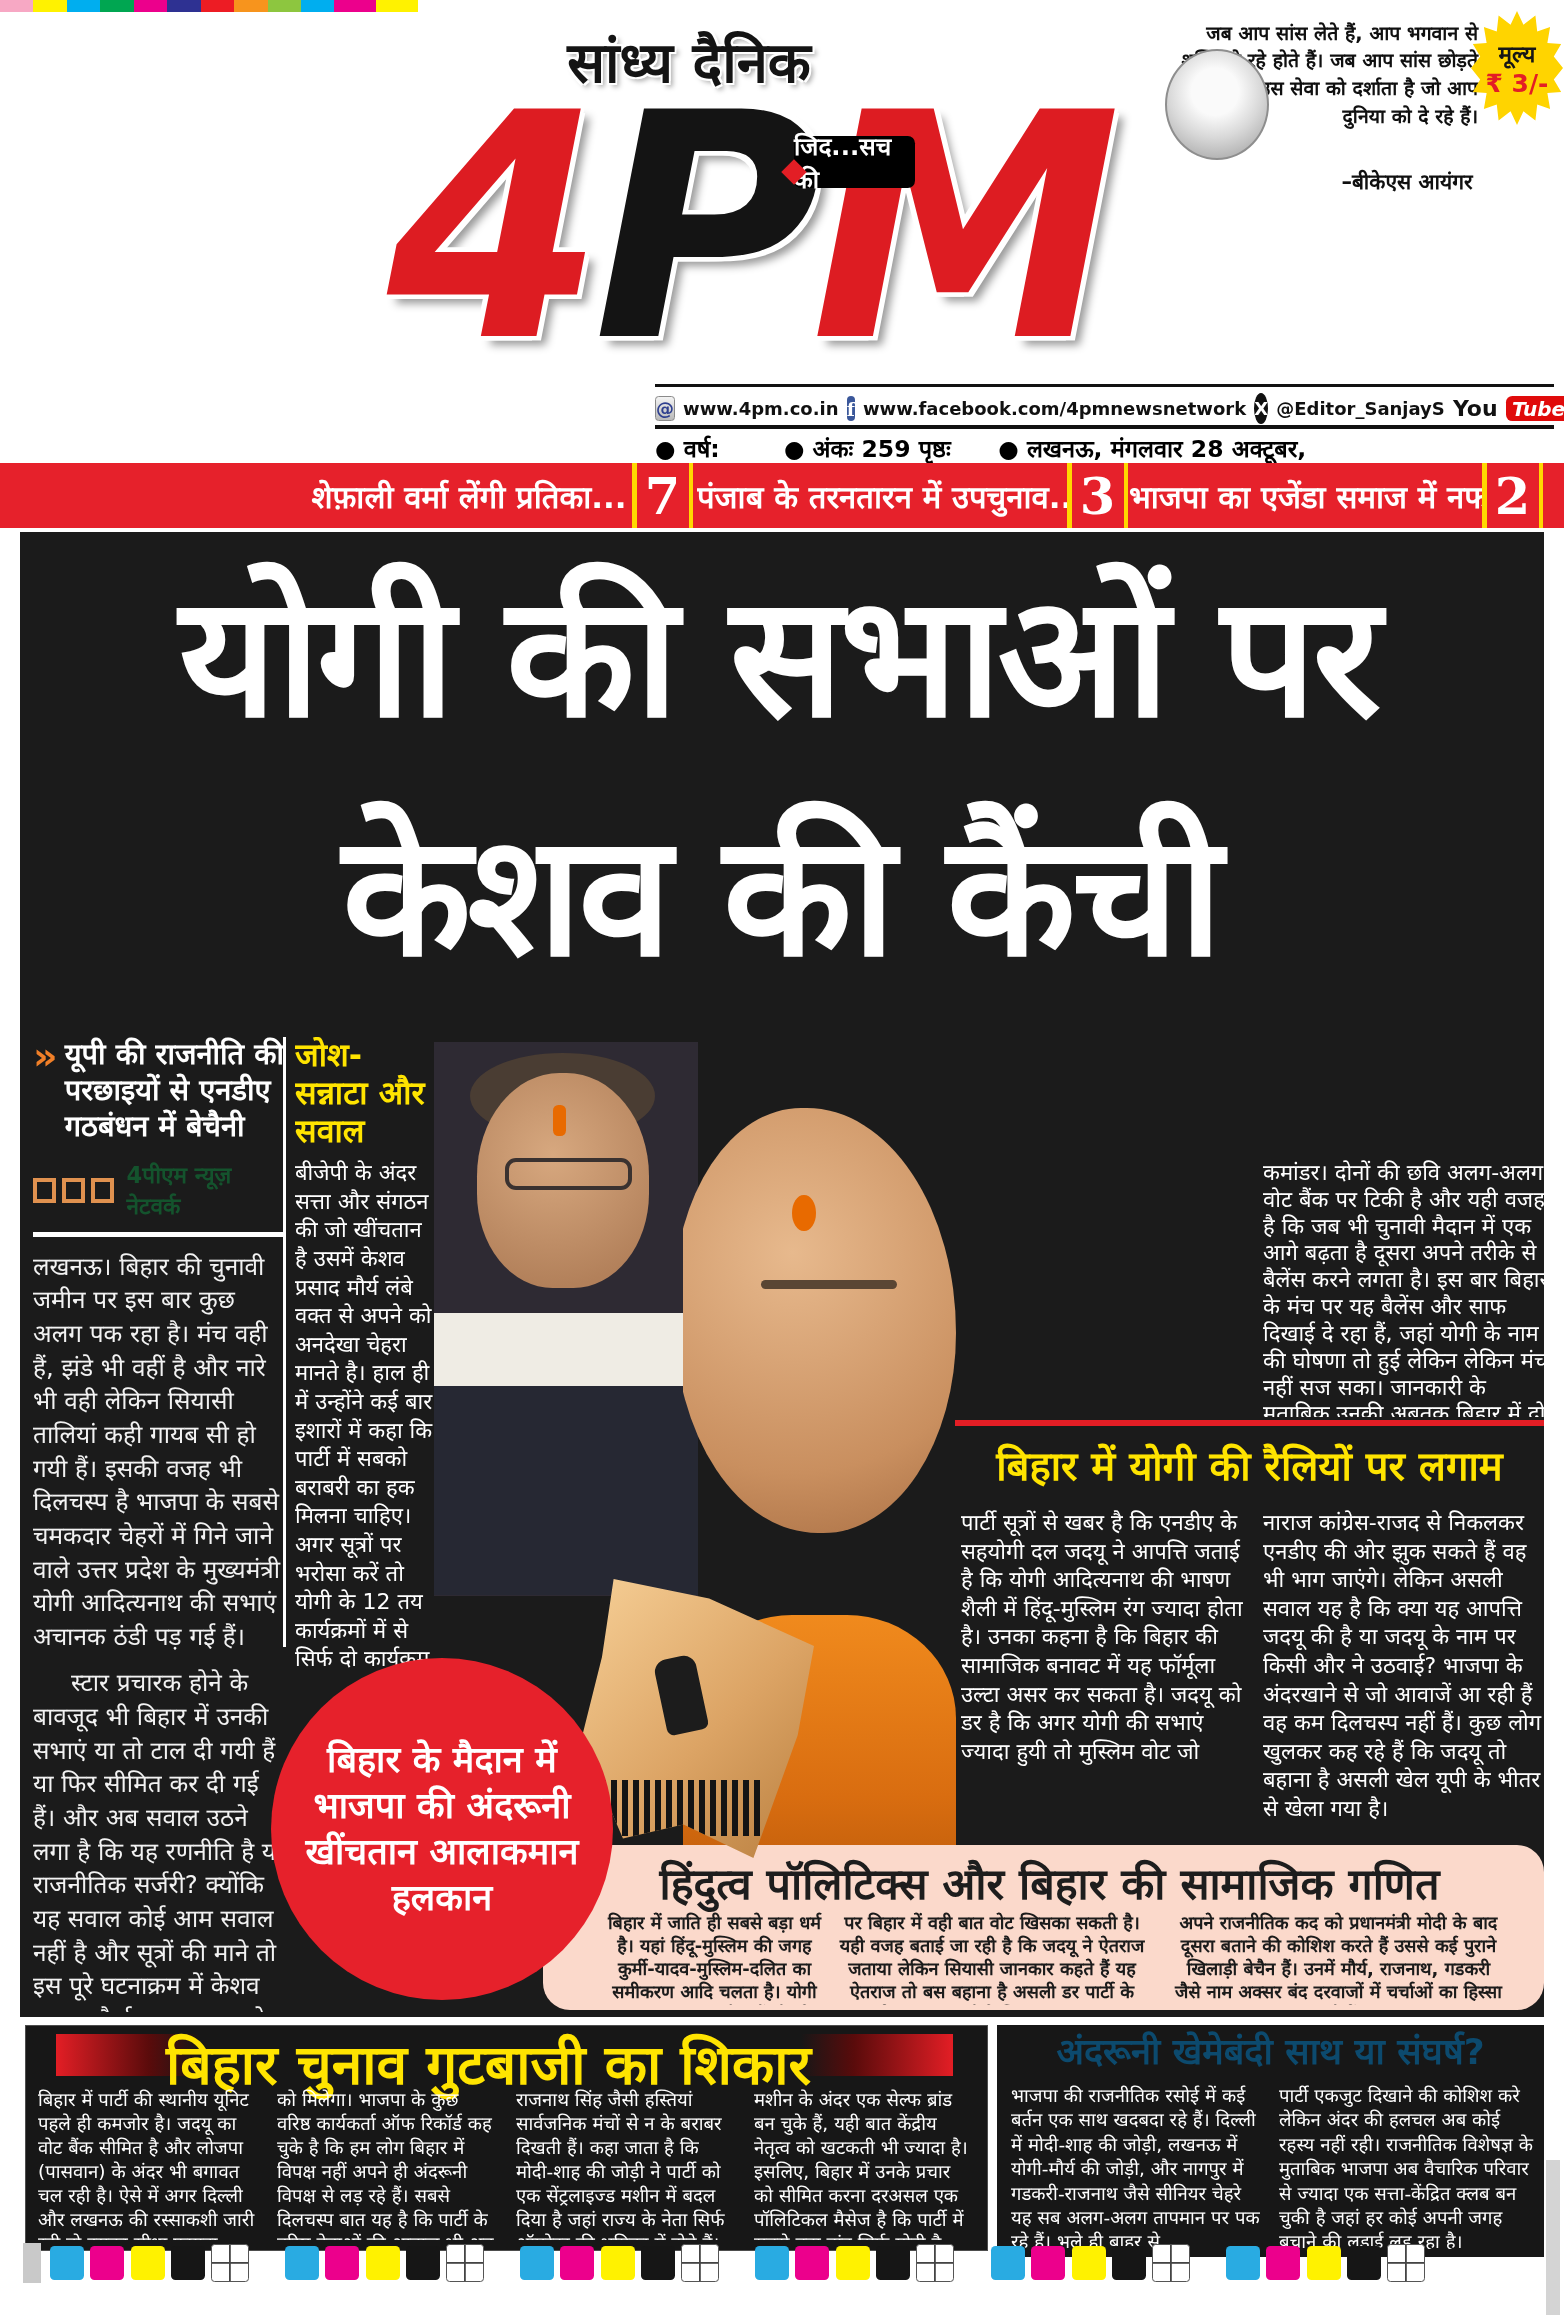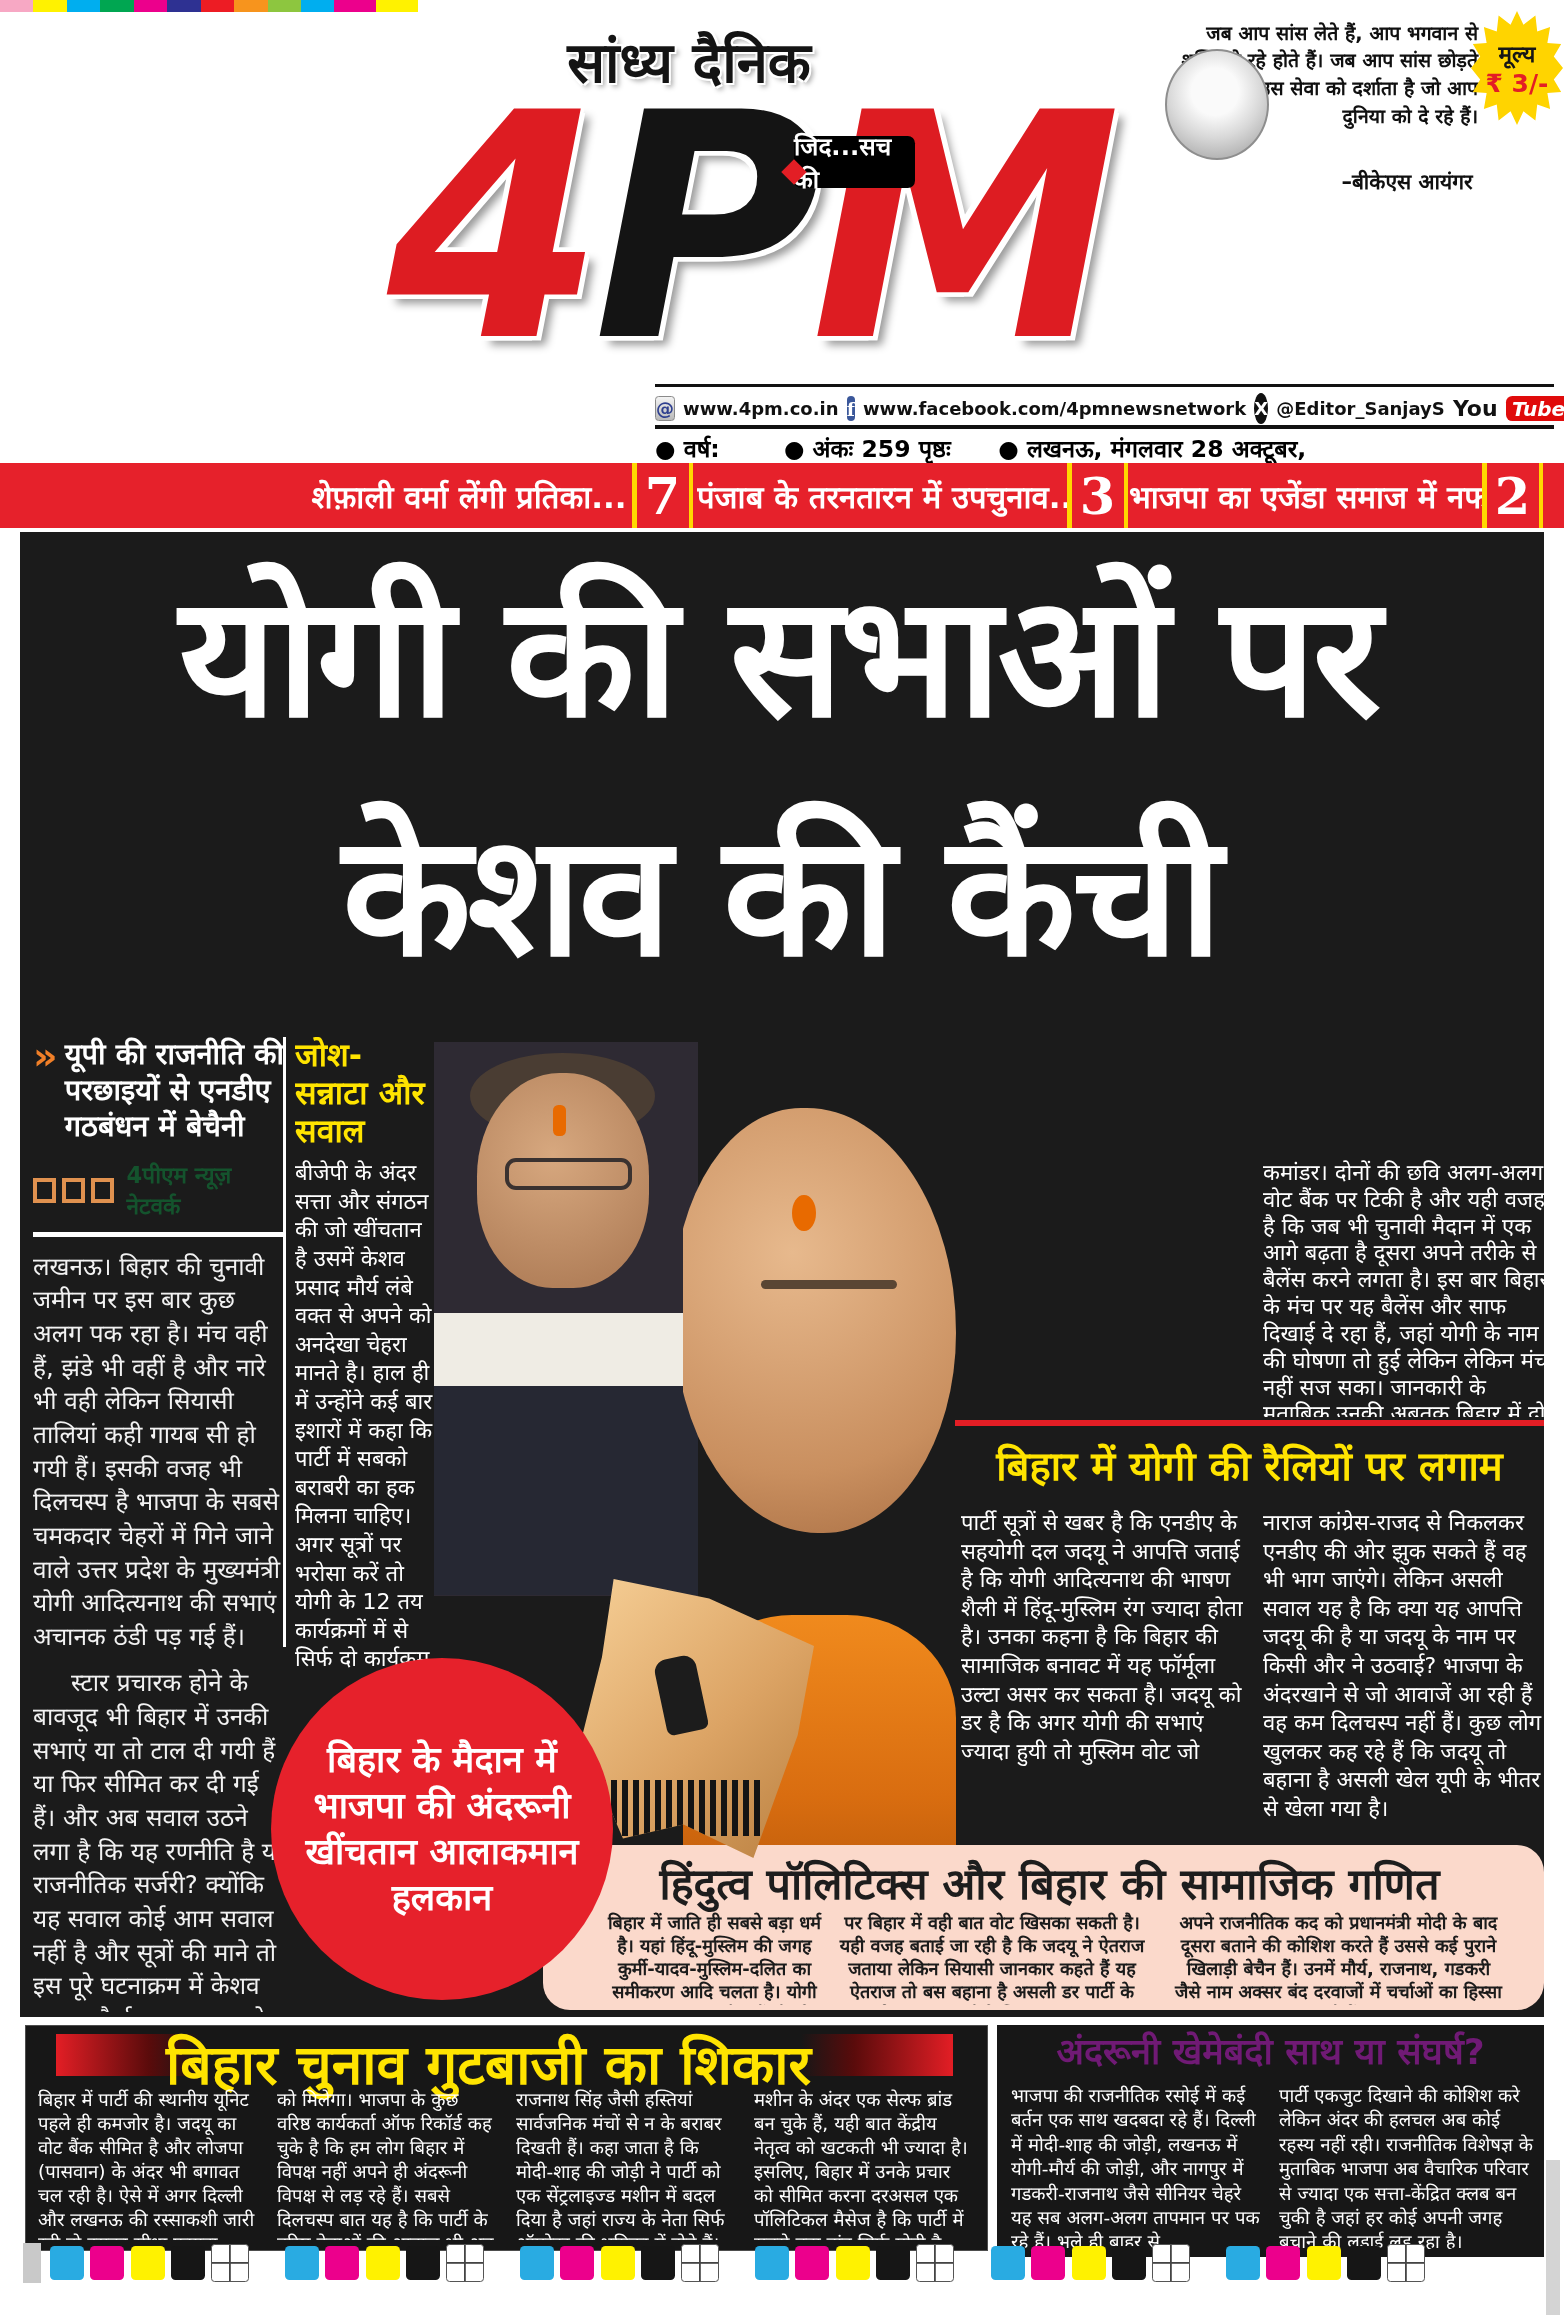--- a/index.html
+++ b/index.html
@@ -157,21 +157,21 @@
   .pc3{left:1174px;width:329px;text-align:center;}
 
   
   .box-bl{left:25px;top:2025px;width:961px;height:224px;background:#171717;border:0.9px solid #4d4d4d;}
   .box-br{left:997px;top:2025px;width:547px;height:232px;background:#171717;}
   .grad-l{left:56px;top:2034px;width:143px;height:42px;background:linear-gradient(90deg,#e31e25,#5a0b0b 65%,#171717);}
   .grad-r{left:801px;top:2034px;width:152px;height:42px;background:linear-gradient(90deg,#171717,#5a0b0b 35%,#e31e25);}
   .bl-head{left:166px;top:2025px;width:633px;text-align:center;color:#ffe400;font-size:55px;font-weight:800;white-space:nowrap;}
   .bl-col{top:2088px;width:217px;height:152px;overflow:hidden;color:#fff;font-size:18.5px;line-height:1.3;}
   .blc1{left:38px;} .blc2{left:277px;} .blc3{left:516px;} .blc4{left:754px;}
-  .br-head{left:1002px;top:2026px;width:537px;text-align:center;color:#701a75;font-size:36px;font-weight:800;white-space:nowrap;}
+  .br-head{left:1002px;top:2026px;width:537px;text-align:center;color:#0c4a6e;font-size:36px;font-weight:800;white-space:nowrap;}
   .br-col{top:2084px;height:165px;overflow:hidden;color:#fff;font-size:18.5px;line-height:1.32;}
   .brc1{left:1011px;width:255px;} .brc2{left:1279px;width:257px;}
 </style>
 </head>
 <body>
 
 <div id="page">
 
   <div class="abs calib-top"></div>
 

